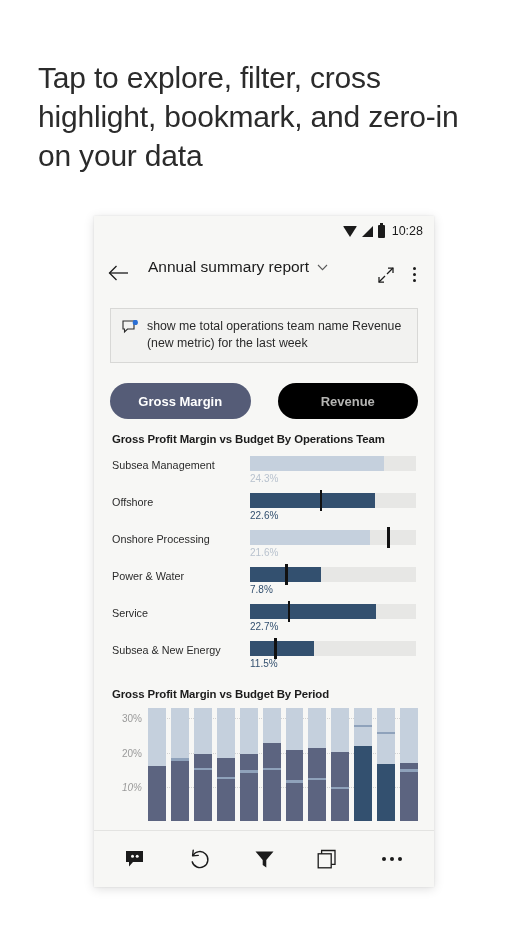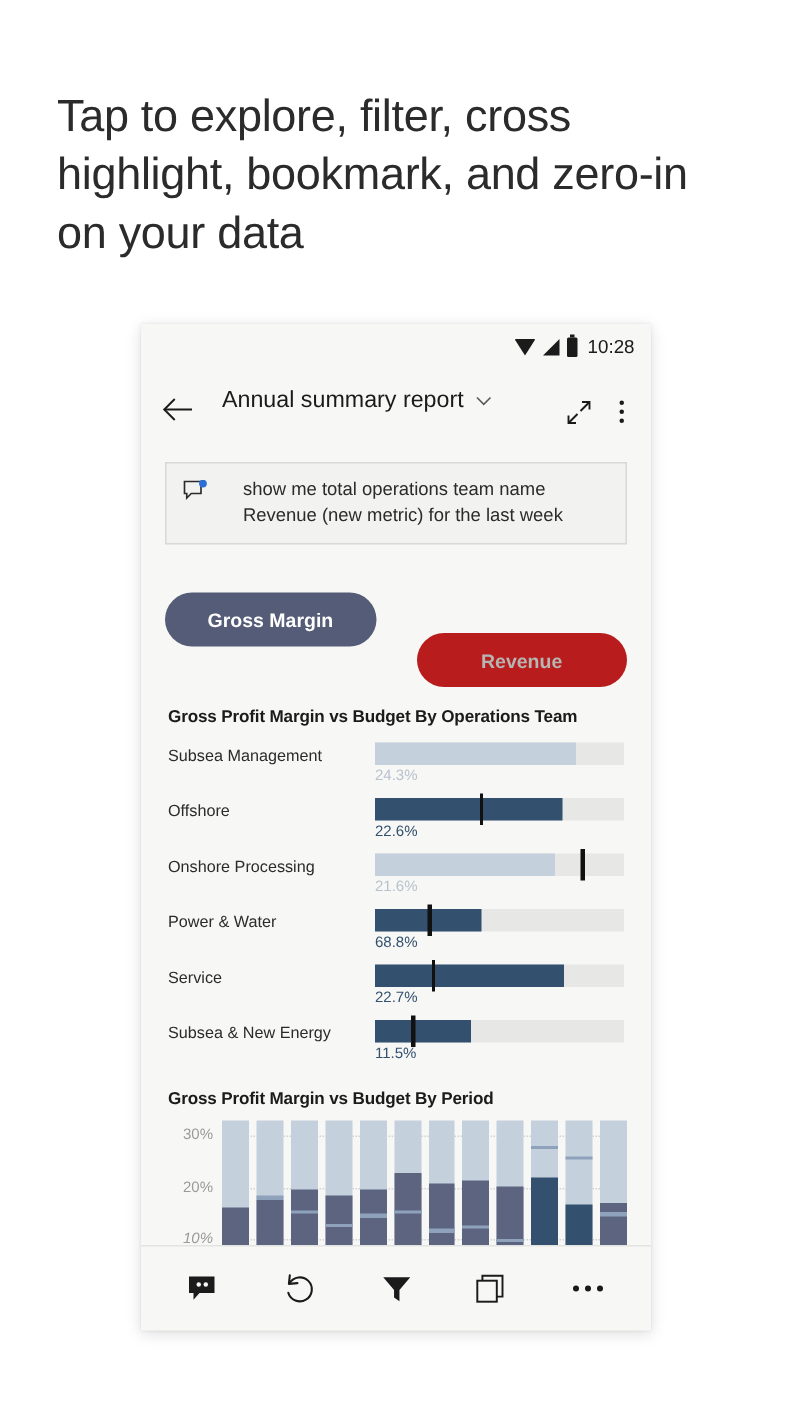--- a/index.html
+++ b/index.html
@@ -63,38 +63,38 @@
   .titlerow { display: flex; align-items: center; gap: 8px; }
   .title { font-size: 15.5px; color: #1b1b1b; font-weight: 400; }
   .chev { width: 11px; height: 7px; }
   .subtitle { font-size: 10.5px; color: #7a7a7a; margin-top: 3px; }
   .hdr-actions { display: flex; align-items: center; gap: 14px; margin-top: 6px; }
   .kebab { display: flex; flex-direction: column; gap: 3px; padding: 3px 4px; cursor:pointer;}
   .kebab i { width: 3px; height: 3px; background: #1b1b1b; border-radius: 50%; display:block;}
 
   
   .qa {
-    margin: 4px 16px 16px 16px;
+    margin: 4px 16px 4px 16px;
     background: #f2f2f0; border: 1px solid #d8d8d6;
     padding: 9px 11px 10px 11px;
-    display: flex; gap: 23px; align-items: flex-start;
+    display: flex; gap: 8px; align-items: flex-start;
     cursor: text;
   }
   .qa-icon { flex: none; margin-top: 2px; position: relative; width:17px; height:15px;}
   .qa-text { font-size: 12.3px; color: #2b2b2b; line-height: 17px; }
 
   
   .pills { display: flex; gap: 27px; padding: 16px 16px 0 16px; }
   .pill {
     flex: 1; height: 36px; border-radius: 18px;
     display: flex; align-items: center; justify-content: center;
     font-size: 13px; font-weight: bold; cursor: pointer;
   }
   .pill.active { background: #555c77; color: #ffffff; }
-  .pill.inactive { background: #b91c1c; color: #b5b5b3; margin-top: 27px; }
+  .pill.inactive { background: #000000; color: #b5b5b3; }
 
   
   .vtitle {
     font-size: 11.4px; font-weight: bold; color: #1b1b1b;
     padding: 14px 16px 0 18px; letter-spacing: -0.1px;
   }
 
   
   .hbars { padding: 7px 16px 0 18px; }
   .hrow { height: 37px; position: relative; }
@@ -244,21 +244,21 @@
             <div class="htarget" style="left: calc(83.3333% - 1.2px);"></div>
           </div>
           <div class="hval light">21.6%</div>
         </div>
         <div class="hrow">
           <div class="hlabel">Power &amp; Water</div>
           <div class="htrack">
             <div class="hfill dark" style="width: 42.6667%;"></div>
             <div class="htarget" style="left: calc(22% - 1.2px);"></div>
           </div>
-          <div class="hval dark">68.8%</div>
+          <div class="hval dark">7.8%</div>
         </div>
         <div class="hrow">
           <div class="hlabel">Service</div>
           <div class="htrack">
             <div class="hfill dark" style="width: 75.6667%;"></div>
             <div class="htarget" style="left: calc(23.3333% - 1.2px);"></div>
           </div>
           <div class="hval dark">22.7%</div>
         </div>
         <div class="hrow">

